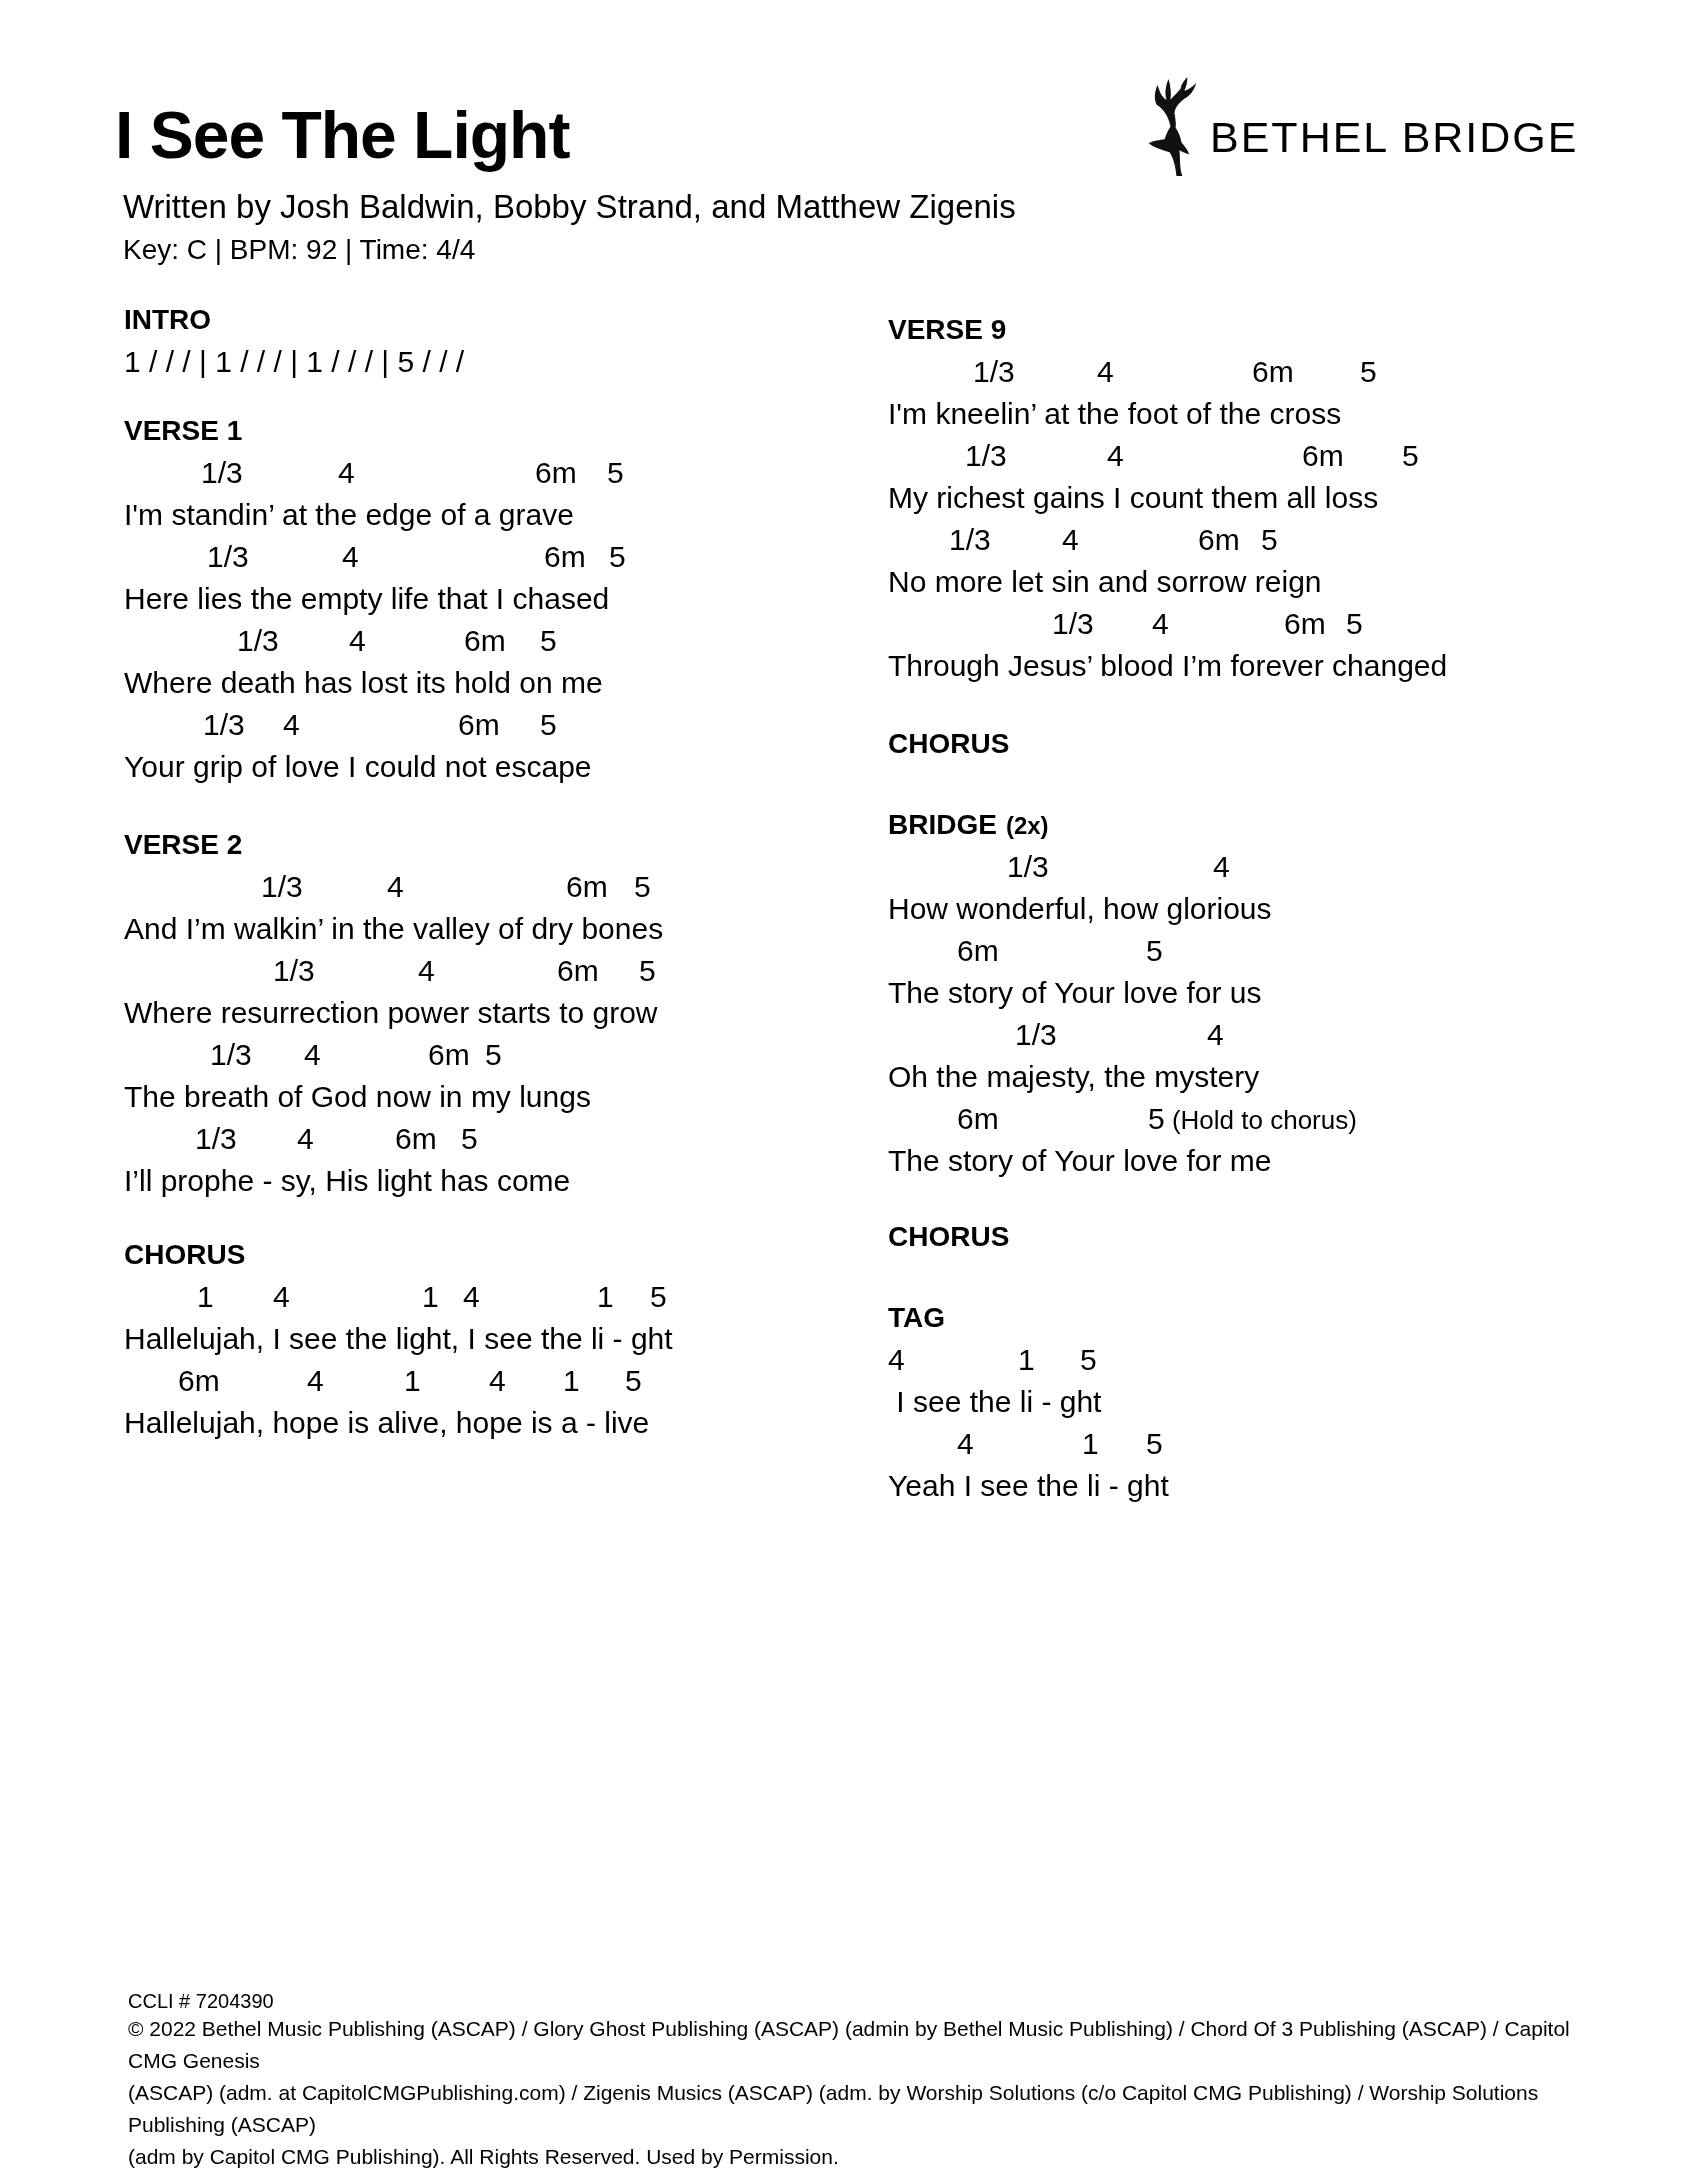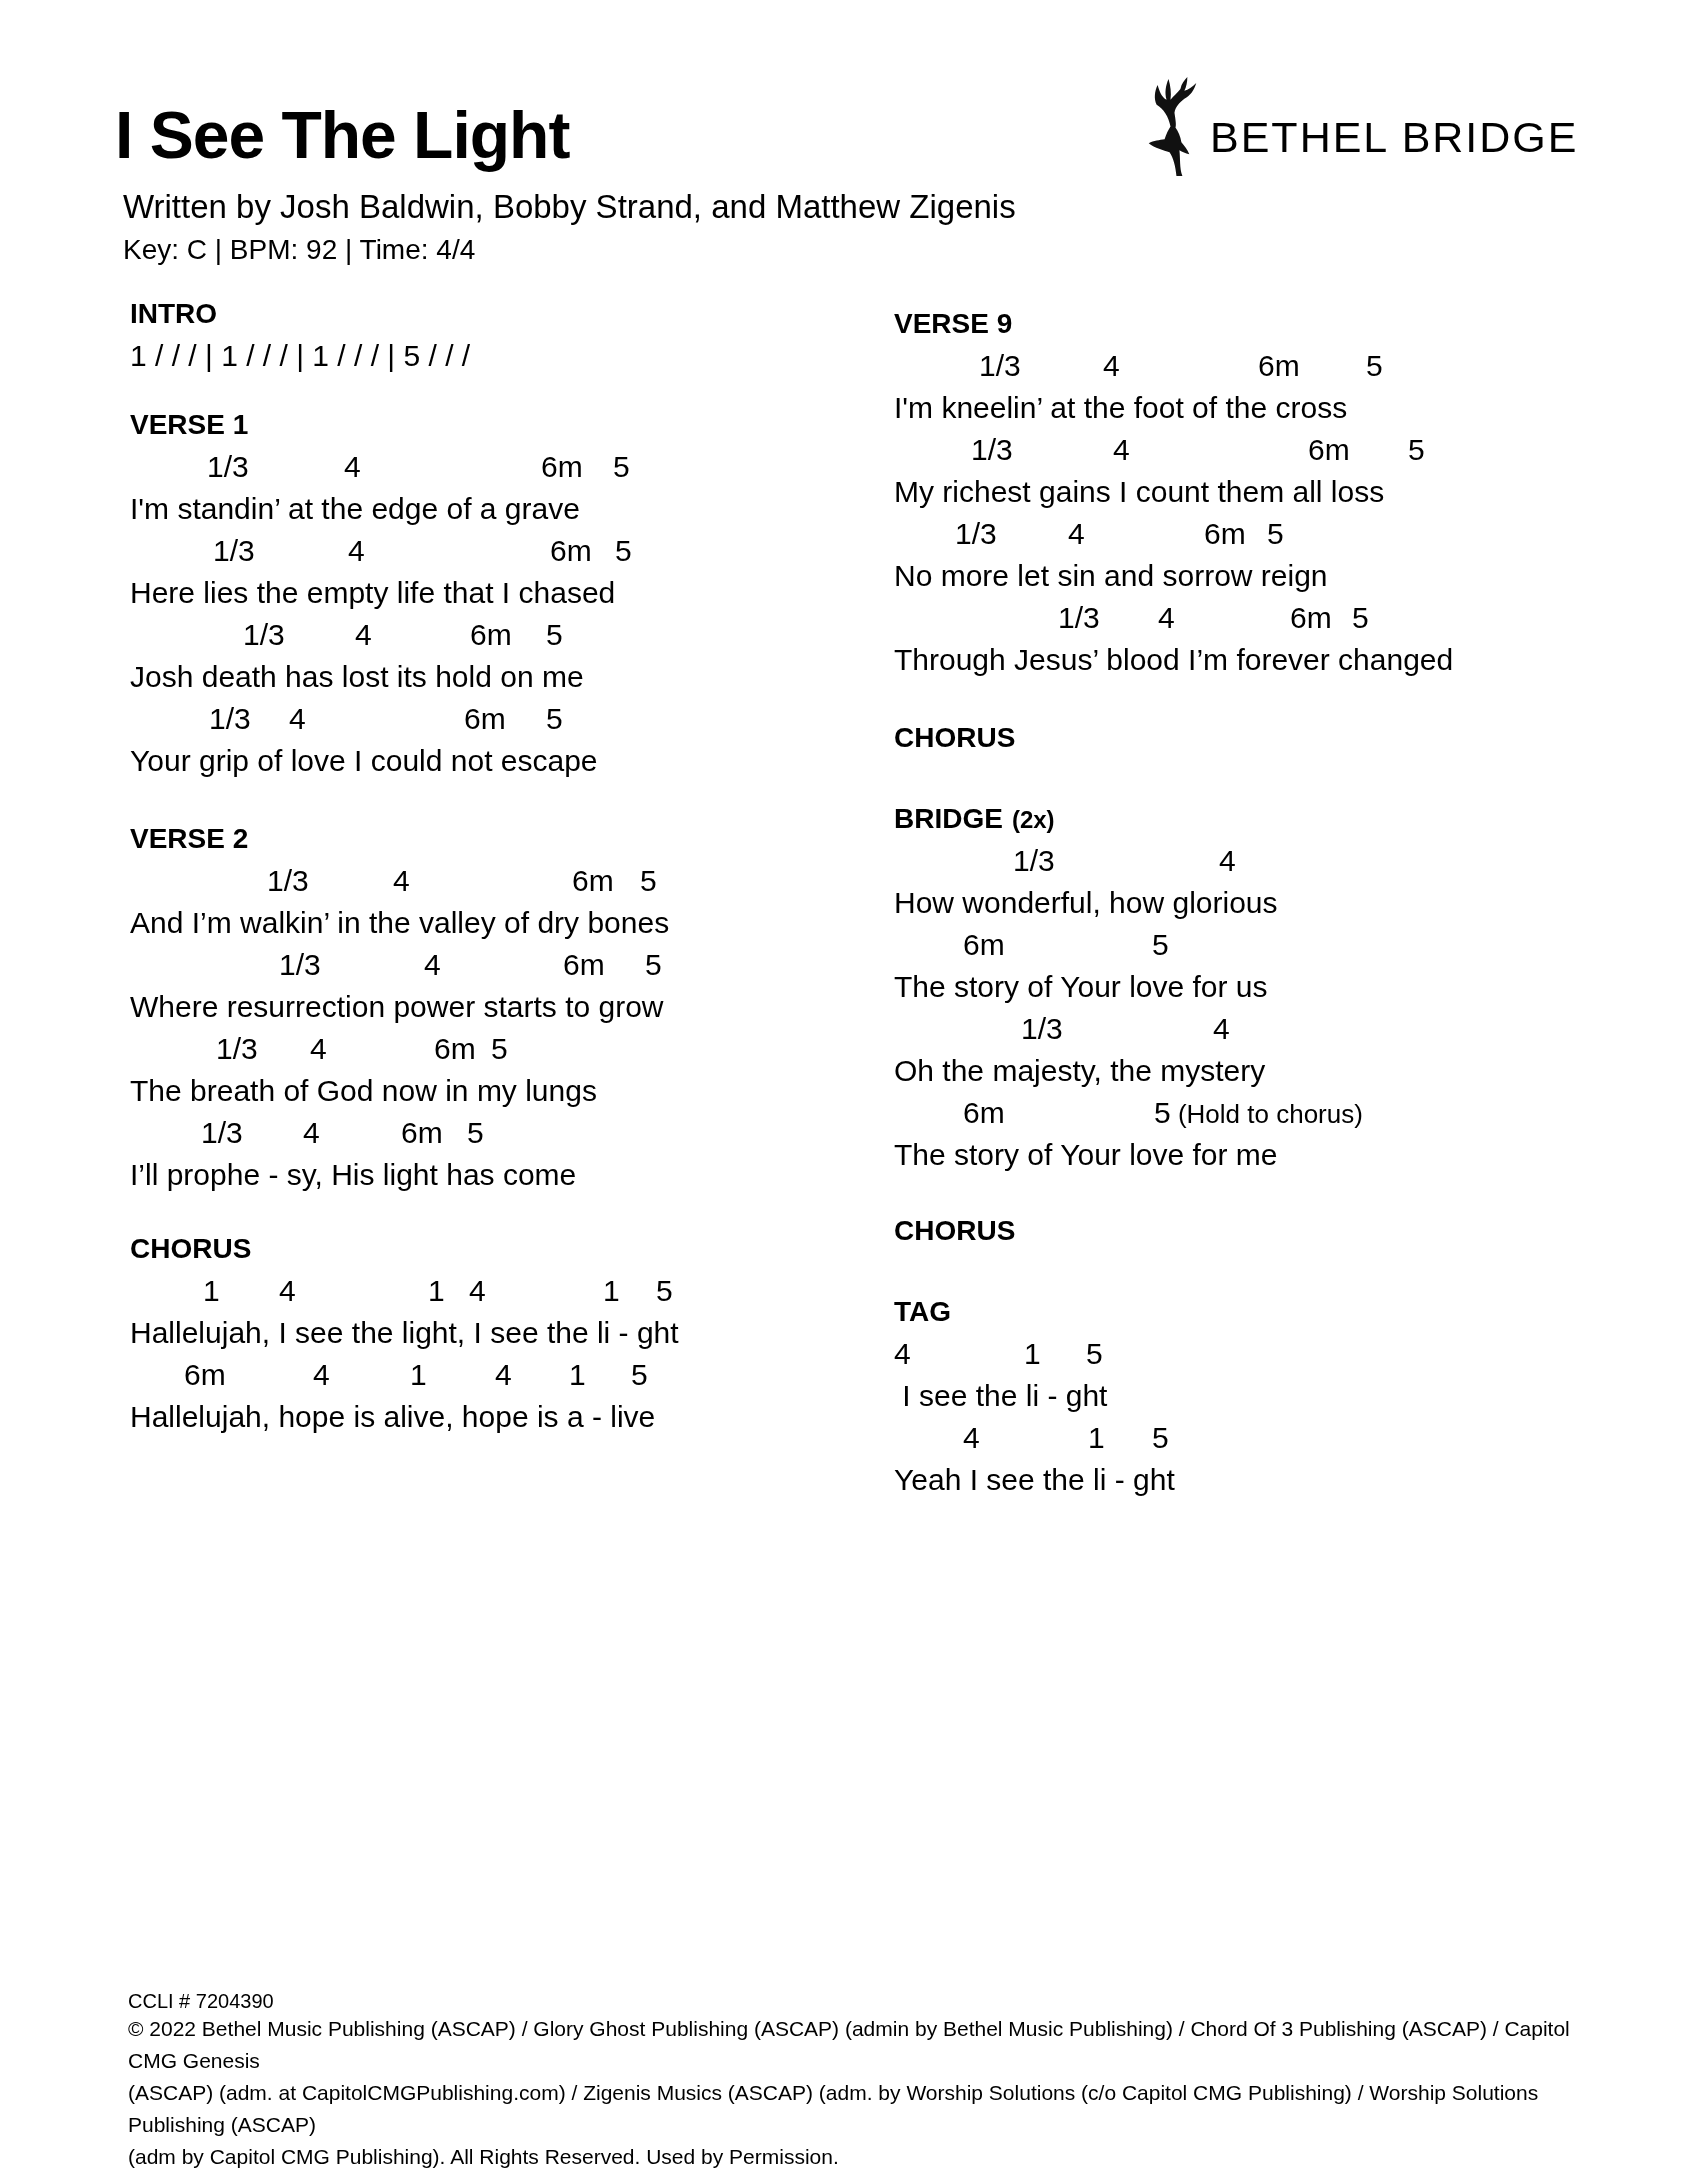--- a/index.html
+++ b/index.html
@@ -23,21 +23,21 @@
   .meta{position:absolute;left:123px;top:233px;font-size:28px;line-height:34px;}
   .logo-deer{position:absolute;left:1139px;top:77px;width:65px;height:99px;}
   .logo-deer svg{width:100%;height:100%;display:block;}
   .logo-brand{
     position:absolute;left:1210px;top:116px;
     font-size:43px;letter-spacing:2px;font-weight:400;
     line-height:42px;white-space:nowrap;
   }
   
   .column{position:absolute;top:0;left:0;width:713px;height:1683px;}
-  .section{position:absolute;left:6px;width:100%;}
+  .section{position:absolute;left:0;width:100%;margin-top:6px;}
   .sec-heading{
     font-size:28px;font-weight:bold;
     height:42px;line-height:42px;white-space:pre;
   }
   .sec-heading .suffix{font-size:24px;font-weight:bold;margin-left:9px;}
   .row{
     position:relative;height:42px;line-height:42px;
     font-size:30px;white-space:pre;
   }
   .chord{position:absolute;top:0;white-space:pre;}
@@ -91,21 +91,21 @@
           <div class="sec-heading">INTRO</div>
           <div class="row">1 / / / | 1 / / / | 1 / / / | 5 / / /</div>
         </section>
         <section class="section" style="top: 404px;">
           <div class="sec-heading">VERSE 1</div>
           <div class="row"><span class="chord" style="left: 77px;">1/3</span><span class="chord" style="left: 214px;">4</span><span class="chord" style="left: 411px;">6m</span><span class="chord" style="left: 483px;">5</span></div>
           <div class="row">I'm standin’ at the edge of a grave</div>
           <div class="row"><span class="chord" style="left: 83px;">1/3</span><span class="chord" style="left: 218px;">4</span><span class="chord" style="left: 420px;">6m</span><span class="chord" style="left: 485px;">5</span></div>
           <div class="row">Here lies the empty life that I chased</div>
           <div class="row"><span class="chord" style="left: 113px;">1/3</span><span class="chord" style="left: 225px;">4</span><span class="chord" style="left: 340px;">6m</span><span class="chord" style="left: 416px;">5</span></div>
-          <div class="row">Josh death has lost its hold on me</div>
+          <div class="row">Where death has lost its hold on me</div>
           <div class="row"><span class="chord" style="left: 79px;">1/3</span><span class="chord" style="left: 159px;">4</span><span class="chord" style="left: 334px;">6m</span><span class="chord" style="left: 416px;">5</span></div>
           <div class="row">Your grip of love I could not escape</div>
         </section>
         <section class="section" style="top: 818px;">
           <div class="sec-heading">VERSE 2</div>
           <div class="row"><span class="chord" style="left: 137px;">1/3</span><span class="chord" style="left: 263px;">4</span><span class="chord" style="left: 442px;">6m</span><span class="chord" style="left: 510px;">5</span></div>
           <div class="row">And I’m walkin’ in the valley of dry bones</div>
           <div class="row"><span class="chord" style="left: 149px;">1/3</span><span class="chord" style="left: 294px;">4</span><span class="chord" style="left: 433px;">6m</span><span class="chord" style="left: 515px;">5</span></div>
           <div class="row">Where resurrection power starts to grow</div>
           <div class="row"><span class="chord" style="left: 86px;">1/3</span><span class="chord" style="left: 180px;">4</span><span class="chord" style="left: 304px;">6m</span><span class="chord" style="left: 361px;">5</span></div>

